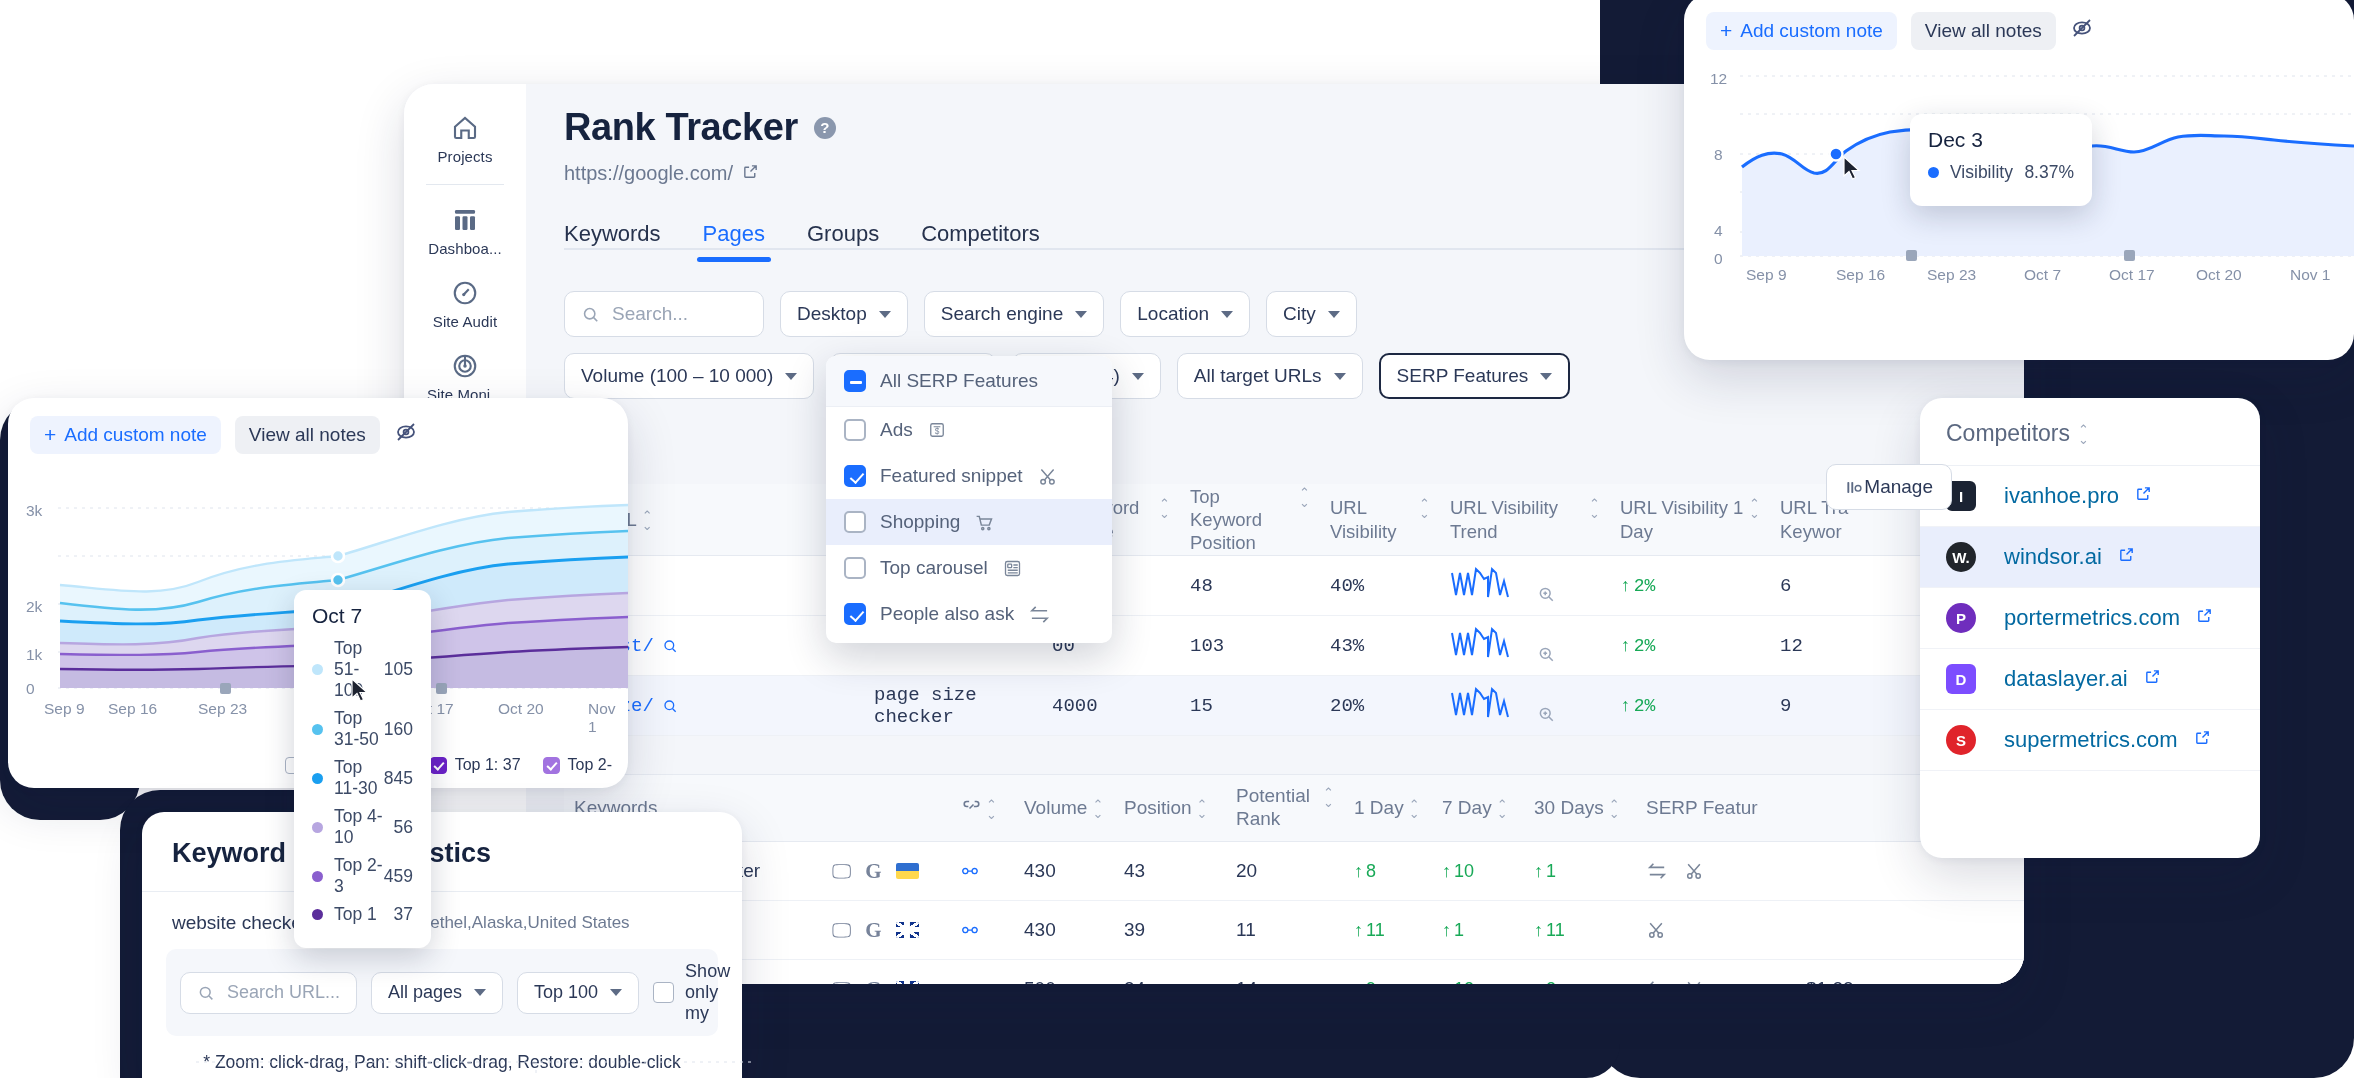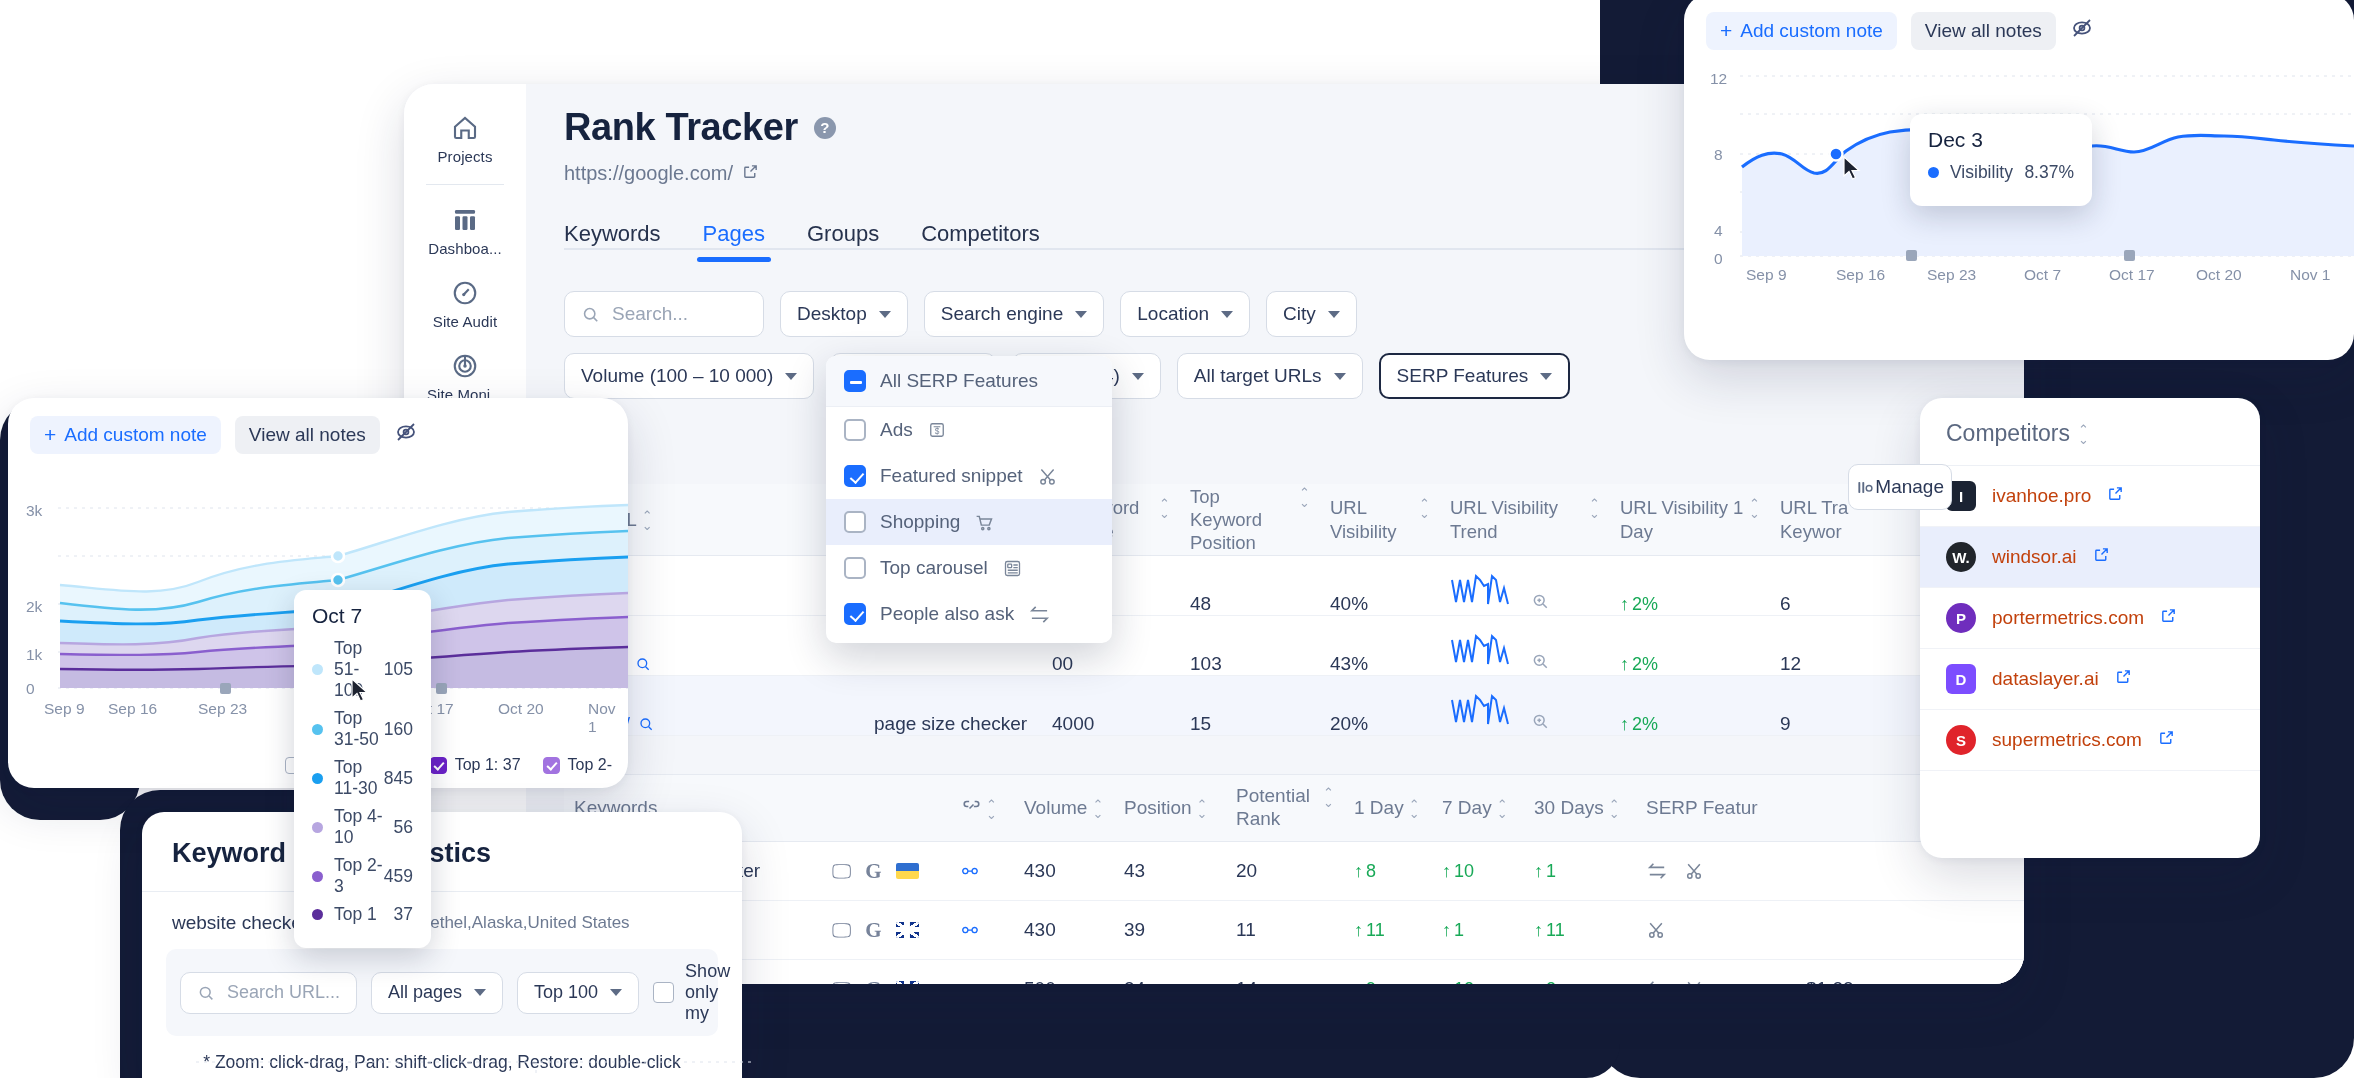--- a/index.html
+++ b/index.html
@@ -55,30 +55,30 @@
   .fbtn.search { width:200px; color:#9aa5b6; }
   .fbtn.active-drop { border:2.2px solid #1d2842; }
   .caret { width:0;height:0;border-left:6px solid transparent;border-right:6px solid transparent;border-top:7px solid #5d6b85; }
 
   .add-btn {
     position:absolute; right:40px; top:24px; height:50px; padding:0 22px; border-radius:12px;
     background:#1a6dff; color:#fff; font-size:22px; display:flex; align-items:center; gap:12px; cursor:pointer;
     box-shadow:0 5px 14px rgba(26,109,255,.35);
   }
   .manage-btn {
-    position:absolute; right:72px; top:380px; height:46px; padding:0 7px; border-radius:10px;
+    position:absolute; right:72px; top:380px; height:46px; padding:0 18px; border-radius:10px;
     background:#fff; border:1.6px solid #d6dce6; display:flex; align-items:center; 
     font-size:19px; color:#2b3857; cursor:pointer; z-index:4;margin-left:48px;
   }
 
   
   .pages-table { position:absolute; left:38px; right:0; top:400px; background:#fff; border-radius:18px 0 0 0; overflow:hidden; }
   .pt-head { display:flex; background:#f7f9fc; border-bottom:1px solid #e6eaf1; height:72px; align-items:center; }
   .pt-head .th { font-size:18.5px; color:#6d7a92; line-height:1.25; padding:0 10px; display:flex; align-items:flex-start; gap:5px; }
-  .pt-row { display:flex; height:60px; align-items:flex-end; border-bottom:1px solid #eef1f6; font-size:19px; color:#2b3857; }
+  .pt-row { display:flex; height:60px; align-items:center; border-bottom:1px solid #eef1f6; font-size:19px; color:#2b3857;font-family:Liberation Mono, monospace; }
   .pt-row.alt { background:#f3f6fd; }
   .pt-row .td { padding:0 10px; }
   .sorter { display:inline-block; color:#9aa6ba; font-size:13px; line-height:.75; padding-top:3px; }
   .linkcell { color:#1a6dff; display:flex; align-items:center; gap:8px; }
   .spark { width:76px; height:40px; }
   .up { color:#18a957; font-size:18px; display:flex; align-items:center; gap:3px; }
 
   
   .kw-table { position:absolute; left:38px; right:0; top:690px; background:#fff; }
   .kw-head { display:flex; background:#f7f9fc; border-top:1px solid #e6eaf1; border-bottom:1px solid #e6eaf1; height:68px; align-items:center; }
@@ -143,21 +143,21 @@
   .lgbox.on:after{content:"";position:absolute;left:5px;top:2px;width:4px;height:8px;border:solid #fff;border-width:0 2.2px 2.2px 0;transform:rotate(42deg);}
 
   
   #vis-chart { left:1684px; top:-6px; width:670px; height:366px; border-radius:26px; }
 
   
   #competitors { left:1920px; top:398px; width:340px; height:460px; border-radius:22px; overflow:hidden; }
   .cmp-head { padding:22px 26px 18px; font-size:23px; color:#5b6880; display:flex; align-items:center; gap:8px; border-bottom:1px solid #edf0f5;}
   .cmp-row { display:flex; align-items:center; gap:16px; padding:15px 26px; border-bottom:1px solid #f0f2f7; cursor:pointer; }
   .cmp-row.hl { background:#e9eefc; }
-  .cmp-name { color:#c2410c; font-size:19px; }
+  .cmp-name { color:#0369a1; font-size:22px;margin-left:12px; }
   .cmp-logo { width:30px;height:30px;border-radius:50%;display:flex;align-items:center;justify-content:center;font-size:15px;font-weight:700;color:#fff;flex:0 0 30px;}
   .ext { color:#1a6dff; font-size:17px; }
 
   
   #serp-stats { left:142px; top:812px; width:600px; height:266px; border-radius:22px 22px 0 0; }
   .ks-title { padding:26px 30px 22px; font-size:27px; font-weight:700; color:#16233f; border-bottom:1px solid #e9edf3; }
   .ks-sub { padding:18px 30px 0; display:flex; align-items:center; gap:13px; font-size:19px; color:#2b3857; }
   .ks-sub .loc { color:#6d7a92; font-size:17px; }
   .ks-filters { margin:14px 24px 0; background:#f5f7fb; border-radius:10px; padding:12px 14px; display:flex; gap:14px; align-items:center; }
   .ks-hint { margin-top:16px; text-align:center; font-size:17.5px; color:#2b3857; }

